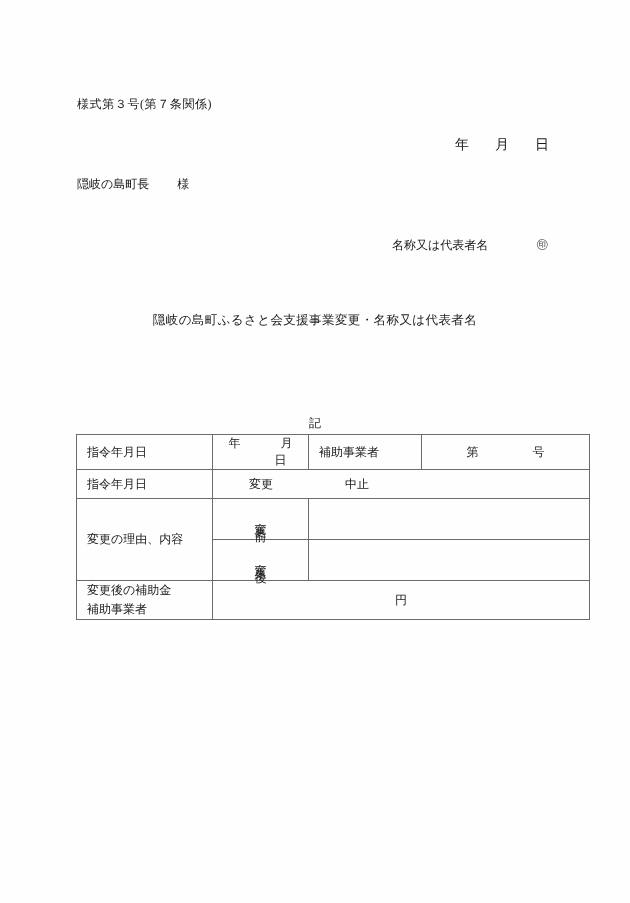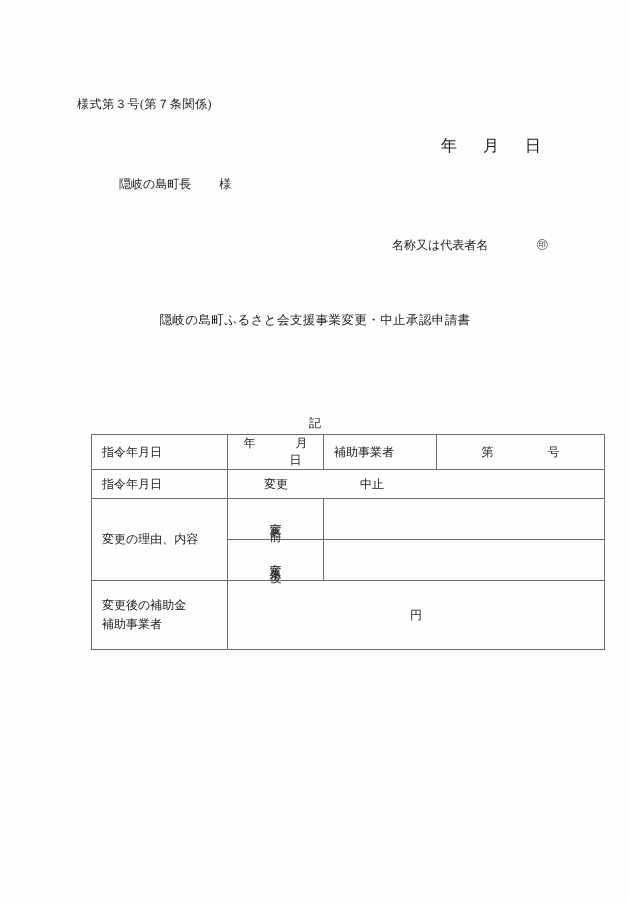--- a/index.html
+++ b/index.html
@@ -27,34 +27,33 @@
   .form-no {
     position: absolute;
     left: 77px;
     top: 96px;
     font-size: 12px;
     letter-spacing: 0.6px;
     white-space: nowrap;
   }
   .date-line {
     position: absolute;
-    left: 441px;
+    left: 455px;
     top: 136px;
-    font-size: 16px;
+    font-size: 14px;
     white-space: nowrap;
   }
   .date-line .gap { display: inline-block; width: 26px; }
 
   .addressee {
     position: absolute;
     left: 77px;
     top: 176px;
     font-size: 12px;
     white-space: nowrap;
-    margin-left: 42px;
   }
   .addressee .gap { display: inline-block; width: 28px; }
 
   .applicant {
     position: absolute;
     left: 316px;
     top: 232px;
     font-size: 12px;
     line-height: 26px;
     white-space: nowrap;
@@ -96,21 +95,21 @@
     left: 0;
     right: 0;
     top: 415px;
     text-align: center;
     font-size: 12px;
   }
 
   
   .form-table {
     position: absolute;
-    left: 91px;
+    left: 76px;
     top: 434px;
     width: 514px;
     border-collapse: collapse;
     table-layout: fixed;
     font-size: 12px;
   }
   .form-table td {
     border: 1px solid #6b6b6b;
     padding: 0 10px;
     vertical-align: middle;
@@ -126,21 +125,21 @@
 
   .vlabel-cell {
     text-align: center;
     writing-mode: vertical-rl;
     text-orientation: upright;
     letter-spacing: 4px;
     line-height: 30px;
     padding: 6px 0 !important;
   }
   .tall-cell { height: 62px; }
-  .amount-label { line-height: 19px; padding: 15px 10px !important; height: 42px; }
+  .amount-label { line-height: 19px; padding: 0 10px !important; height: 42px; }
   .amount-cell { text-align: center; height: 42px; }
 </style>
 </head>
 <body>
 
 <div class="page">
 
   <div class="form-no">様式第３号(第７条関係)</div>
 
   <div class="date-line">
@@ -150,21 +149,21 @@
   <div class="addressee">
     <span>隠岐の島町長</span><span class="gap"></span><span>様</span>
   </div>
 
   <div class="applicant">
     <div class="row2">
       <span>名称又は代表者名</span><span class="seal">㊞</span>
     </div>
   </div>
 
-  <div class="doc-title">隠岐の島町ふるさと会支援事業変更・中止承認申請書</div>
+  <div class="doc-title">隠岐の島町ふるさと会支援事業変更・名称又は代表者名</div>
 
 
   <div class="ki-mark">記</div>
 
   <table class="form-table">
     <tbody>
       <tr>
         <td class="col-label">指令年月日</td>
         <td class="cell-center">
           <span>年</span><span class="gap-m"></span><span>月</span><span class="gap-m"></span><span>日</span>

